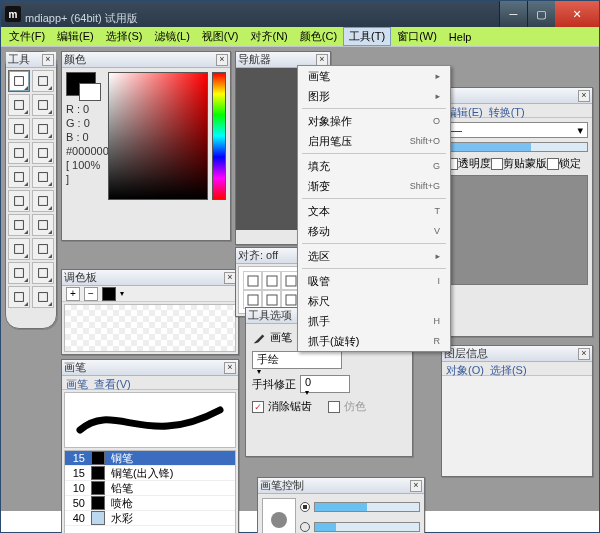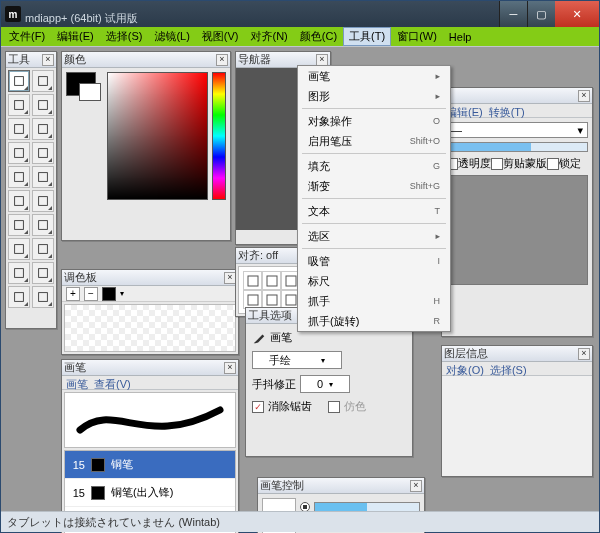--- a/index.html
+++ b/index.html
@@ -5,35 +5,35 @@
 * { box-sizing: border-box; margin: 0; padding: 0; font-family: "Microsoft YaHei", "SimSun", sans-serif; font-size: 11px; }
 body { background: #000; width: 600px; height: 533px; overflow: hidden; position: relative; }
 .win { position: absolute; top: 0; left: 0; width: 600px; height: 533px; background: #fff; border: 1px solid #2b4a6f; }
 .titlebar { height: 26px; background: linear-gradient(#3a4a5a,#2b3a4a); display: flex; align-items: center; color: #cfd8e0; padding-left: 4px; }
 .titlebar .appicon { width: 16px; height: 16px; background: #111; color: #fff; display: flex; align-items: center; justify-content: center; font-weight: bold; border-radius: 2px; margin-right: 4px; font-size: 10px;}
 .titlebar .title { flex: 1; margin-top: 8px; }
 .winbtns { display: flex; height: 100%; }
 .winbtn { width: 28px; display: flex; align-items: center; justify-content: center; color: #fff; }
 .winbtn.min,.winbtn.max { background: linear-gradient(#5a707f,#34434f); border-left:1px solid #222;}
 .winbtn.close { width: 44px; background: linear-gradient(#e06050,#c03020); }
-.menubar { height: 20px; background: #84cc16; border-bottom: 1px solid #c0c6cc; display: flex; align-items: center; padding-left: 2px; }
+.menubar { height: 20px; background: #bef264; border-bottom: 1px solid #c0c6cc; display: flex; align-items: center; padding-left: 2px; }
 .menubar span { padding: 2px 6px; cursor: default; }
 .menubar span.open { background: #d0e0f0; border:1px solid #7a9ac0; padding:1px 5px;}
 .workspace { position: absolute; top: 46px; left: 0; right: 0; bottom: 21px; background: #9a9a9a; }
 .statusbar { position: absolute; bottom: 0; left:0; right:0; height: 21px; background: #dbe2ea; border-top:1px solid #b8bfc6; display:flex; align-items:center; padding-left:6px; color:#333;}
 
 .panel { position: absolute; background: #e8e8e8; border: 1px solid #707070; box-shadow: 1px 1px 0 rgba(0,0,0,.15); }
 .panel .phead { height: 16px; background: linear-gradient(#f4f6fa,#d8dee8); border-bottom:1px solid #b0b6bc; display:flex; align-items:center; padding:0 2px; font-size:10px; color:#333;}
 .panel .phead .spacer{flex:1}
 .panel .phead .xbtn{ width:12px;height:12px;border:1px solid #999;background:#f0f0f0;display:flex;align-items:center;justify-content:center;font-size:9px;line-height:1;}
 .panel .ptabs{ height:14px; display:flex; gap:6px; padding:1px 4px 0 4px; font-size:10px; background:#e8e8e8;border-bottom:1px solid #c0c4c8;}
 .panel .ptab{ color:#385a9a; cursor:default; white-space:nowrap;}
 .panel .pbody{ padding:4px; }
 
-#p-tools { top: 4px; left: 4px; width: 52px; height: 278px; }
+#p-tools { top: 4px; left: 4px; width: 52px; height: 278px; border-radius: 14px; }
 #p-tools .pbody{ padding:2px; display:grid; grid-template-columns: repeat(2,22px); gap:2px; }
 .toolbtn{ width:22px;height:22px; background:#f0f0f0; border:1px solid #b8b8b8; display:flex;align-items:center;justify-content:center; position:relative;}
 .toolbtn.sel{ background:#fff; border-color:#666; box-shadow: inset 0 0 0 1px #8ab;}
 .toolbtn .corner{position:absolute;right:1px;bottom:1px;width:0;height:0;border-left:4px solid transparent;border-bottom:4px solid #555;}
 .ic{width:14px;height:14px;display:block}
 
 #p-color { top:4px; left:60px; width:170px; height:190px;}
 #p-color .pbody{ display:flex; gap:4px; }
 .colsw{ width:30px; height:24px; border:1px solid #555; background:#000; position:relative; margin-bottom:6px;}
 .colsw .bg{ position:absolute;right:-6px;bottom:-6px;width:22px;height:18px;background:#fff;border:1px solid #555;}
@@ -42,34 +42,34 @@
 .huebar{ width:14px;height:128px;border:1px solid #555; background: linear-gradient(to bottom,#f00,#ff0,#0f0,#0ff,#00f,#f0f,#f00);}
 #p-pal{ top:222px; left:60px; width:178px; height:86px;}
 #p-pal .pbody{ background:repeating-conic-gradient(#fff 0 25%,#eee 0 50%) 0/12px 12px; height:48px; border:1px solid #bbb; margin:2px;}
 .palrow{ height:16px; display:flex; align-items:center; gap:4px; padding:2px 4px; border-bottom:1px solid #ccc; background:#ededed;}
 .palbtn{ width:14px;height:14px;border:1px solid #999;background:#fff;display:flex;align-items:center;justify-content:center;font-size:10px;line-height:1;}
 .palchip{ width:14px;height:14px;border:1px solid #555;background:#000;}
 #p-brush{ top:312px; left:60px; width:178px; height:180px;}
 #p-brush .preview{ height:56px; background:#fff; border:1px solid #bbb; margin:2px; display:flex;align-items:center;justify-content:center;}
 #p-brush .preview svg{ width:150px;height:40px;}
 .brushlist{ border:1px solid #bbb; margin:0 2px 2px 2px; height:86px; overflow:hidden; background:#fff;}
-.brow{ display:flex; align-items:center; height:28px; font-size:10px; border-bottom:1px solid #eee;}
+.brow{ display:flex; align-items:center; height:15px; font-size:10px; border-bottom:1px solid #eee;}
 .brow.sel{ background:#3a6cbf; color:#fff;}
 .brow .sz{ width:26px; text-align:right; padding-right:6px;}
 .brow .chip{ width:14px;height:14px;border:1px solid #666; margin-right:6px;}
 #p-nav{ top:4px; left:234px; width:96px; height:194px;}
 #p-nav .pbody{ background:#555;height:calc(100% - 30px); margin:0;}
 #p-align{ top:200px; left:234px; width:92px; height:70px;}
 #p-align .pbody{ height:48px; background:#fff; border:1px solid #bbb; margin:2px; display:grid; grid-template-columns:repeat(4,1fr); }
 .alcell{ border:1px solid #ccc; display:flex;align-items:center;justify-content:center;}
 .alcell svg{width:14px;height:14px}
 #p-opt{ top:260px; left:244px; width:168px; height:150px;}
 #p-opt .pbody{ padding:6px; display:flex; flex-direction:column; gap:6px;}
 .optrow{ display:flex; align-items:center; gap:4px;}
-.dd{ width:90px; height:18px; border:1px solid #888; background:#fff; display:flex;align-items:center;justify-content:space-between;padding:0 16px;}
+.dd{ width:90px; height:18px; border:1px solid #888; background:#fff; display:flex;align-items:flex-start;justify-content:space-between;padding:0 4px;flex-direction:column;}
 .dd .arw{font-size:8px}
 .cb{ width:12px;height:12px;border:1px solid #666;background:#fff;display:inline-flex;align-items:center;justify-content:center;font-size:9px;color:#c33;}
 .cb.chk::after{content:"✓"}
 #p-bctrl{ top:430px; left:256px; width:168px; height:80px;}
 #p-bctrl .pbody{ padding:4px; }
 .bcrow{ display:flex; align-items:center; gap:4px; height:18px;}
 .slider{ flex:1; height:10px; background: linear-gradient(to right,#6ac0f0 50%,#dceaf6 50%); border:1px solid #888;}
 .radiodot{width:10px;height:10px;border:1px solid #555;border-radius:50%;}
 .radiodot.on{background:radial-gradient(#333 40%,#fff 45%);}
 .bcpreview{ width:34px;height:44px;border:1px solid #aaa;background:#fff;display:flex;align-items:center;justify-content:center;}
@@ -143,20 +143,24 @@
         </div>
         <div class="mi">
           <span>渐变</span>
           <span class="sub">Shift+G</span>
         </div>
         <div class="sep"></div>
         <div class="mi">
           <span>文本</span>
           <span class="sub">T</span>
         </div>
+        <div class="mi">
+          <span>移动</span>
+          <span class="sub">V</span>
+        </div>
         <div class="sep"></div>
         <div class="mi">
           <span>选区</span>
           <span class="sub">▸</span>
         </div>
         <div class="sep"></div>
         <div class="mi">
           <span>吸管</span>
           <span class="sub">I</span>
         </div>
@@ -308,20 +312,27 @@
       <div class="phead">
           <span>颜色</span>
           <span class="spacer"></span>
           <span class="xbtn">×</span>
         </div>
       <div class="pbody">
         <div style="width:38px">
           <div class="colsw">
               <div class="bg"></div>
             </div>
+          <div class="readouts">
+            <div>R : 0</div>
+            <div>G : 0</div>
+            <div>B : 0</div>
+            <div>#000000</div>
+            <div>[ 100% ]</div>
+          </div>
         </div>
         <div class="gradient"></div>
         <div class="huebar"></div>
       </div>
     </div>
 
     <div class="panel" id="p-pal">
       <div class="phead">
           <span>调色板</span>
           <span class="spacer"></span>
@@ -539,16 +550,13 @@
         </div>
       <div class="ptabs">
         <span class="ptab">对象(O)</span>
         <span class="ptab">选择(S)</span>
       </div>
       <div class="pbody"></div>
     </div>
 
   </div>
 
-  <div class="statusbar">
-    <span>タブレットは接続されていません (Wintab)</span>
-  </div>
 </div>
 
 </body></html>

